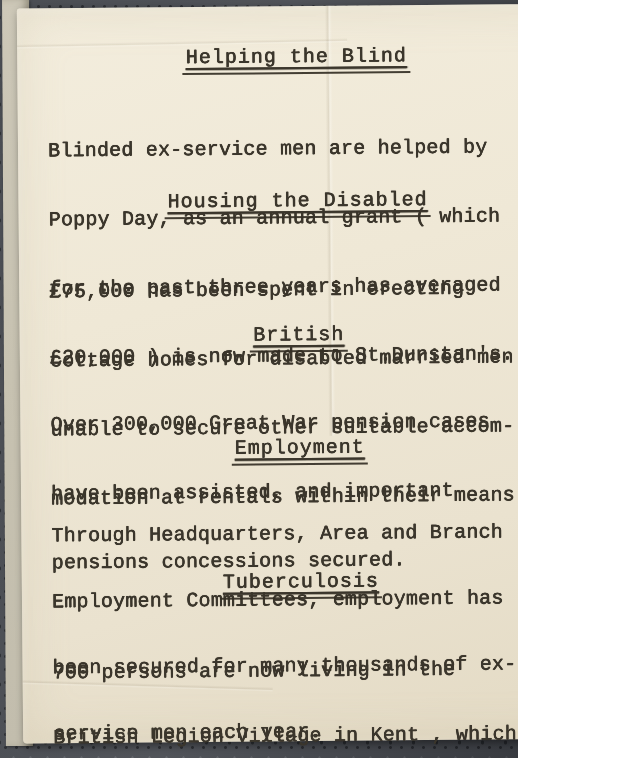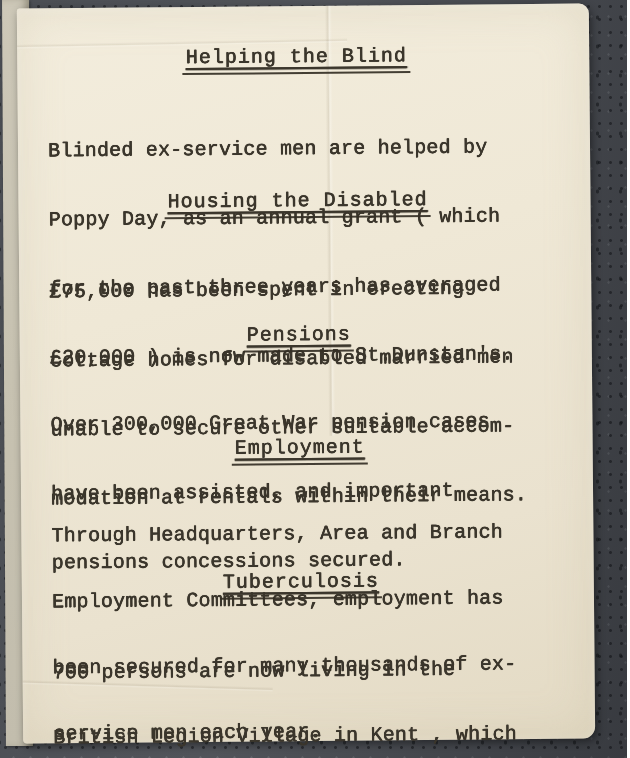--- a/index.html
+++ b/index.html
@@ -3,21 +3,21 @@
 <meta charset="utf-8">
 <style>
   html, body {
     margin: 0; padding: 0;
     width: 630px; height: 758px;
     overflow: hidden;
     font-family: "Liberation Mono", "DejaVu Sans Mono", monospace;
   }
   .scene {
     position: relative;
-    width: 627px; height: 758px;
+    width: 518px; height: 758px;
     background-color: var(--background-stone, #54575d);
     background-image:
       linear-gradient(100deg, rgba(35,38,43,0.20) 0%, rgba(30,32,37,0.05) 45%, rgba(10,12,16,0.38) 100%),
       radial-gradient(rgba(12,14,18,0.50) 1px, transparent 1.7px),
       radial-gradient(rgba(225,228,232,0.16) 0.8px, transparent 1.4px),
       radial-gradient(rgba(8,10,13,0.45) 1.2px, transparent 2px);
     background-size: 100% 100%, 11px 13px, 17px 19px, 23px 29px;
     background-position: 0 0, 0 0, 5px 7px, 11px 3px;
     overflow: hidden;
   }
@@ -113,21 +113,21 @@
     </div>
 
     <h2 class="heading doc-text" style="top:183px"><span class="heading-text">Housing the Disabled</span></h2>
     <div class="para doc-text" style="top:226px">
       <div class="text-line">£75,000 has been spent in erecting</div>
       <div class="text-line">cottage homes for disabled married men</div>
       <div class="text-line">unable to secure other suitable accom-</div>
       <div class="text-line">modation at rentals within their means.</div>
     </div>
 
-    <h2 class="heading doc-text" style="top:317px"><span class="heading-text">Pensions</span></h2>
+    <h2 class="heading doc-text" style="top:317px"><span class="heading-text">British</span></h2>
     <div class="para doc-text" style="top:359px">
       <div class="text-line">Over 300,000 Great War pension cases</div>
       <div class="text-line">have been assisted, and important</div>
       <div class="text-line">pensions concessions secured.</div>
     </div>
 
     <h2 class="heading doc-text" style="top:430px"><span class="heading-text">Employment</span></h2>
     <div class="para doc-text tight" style="top:473px">
       <div class="text-line">Through Headquarters, Area and Branch</div>
       <div class="text-line">Employment Committees, employment has</div>

